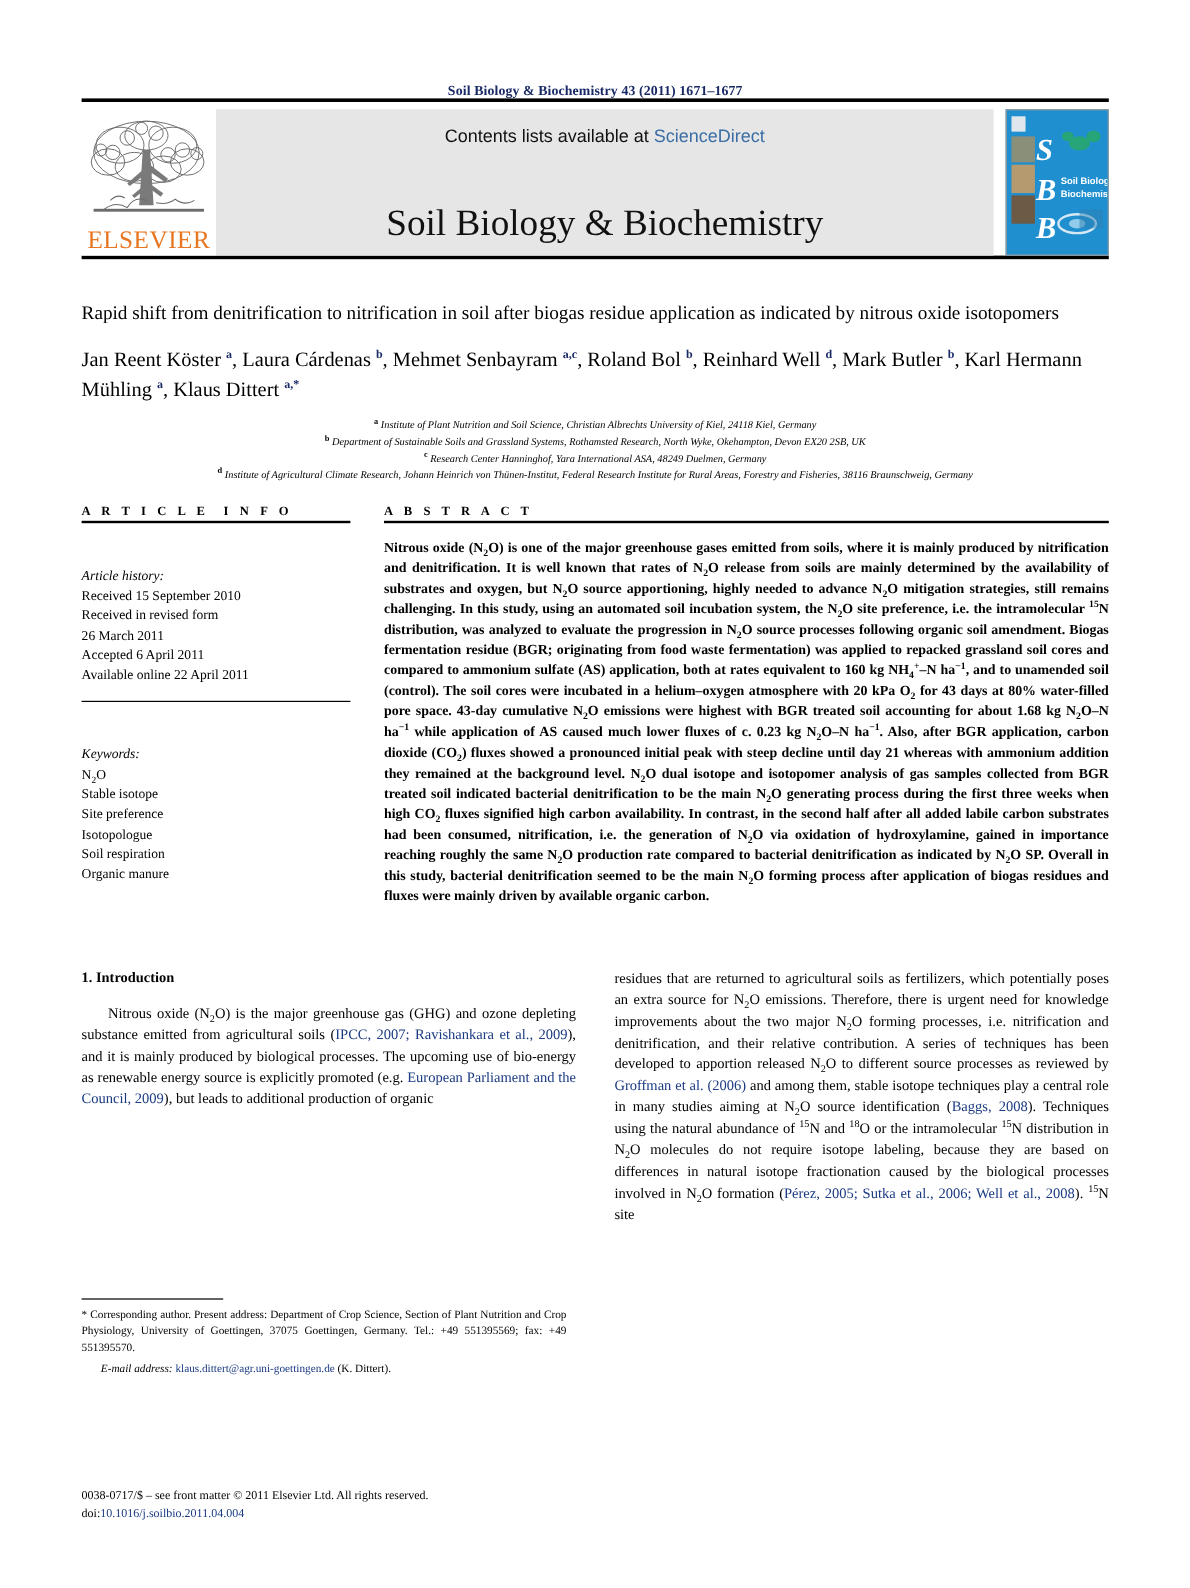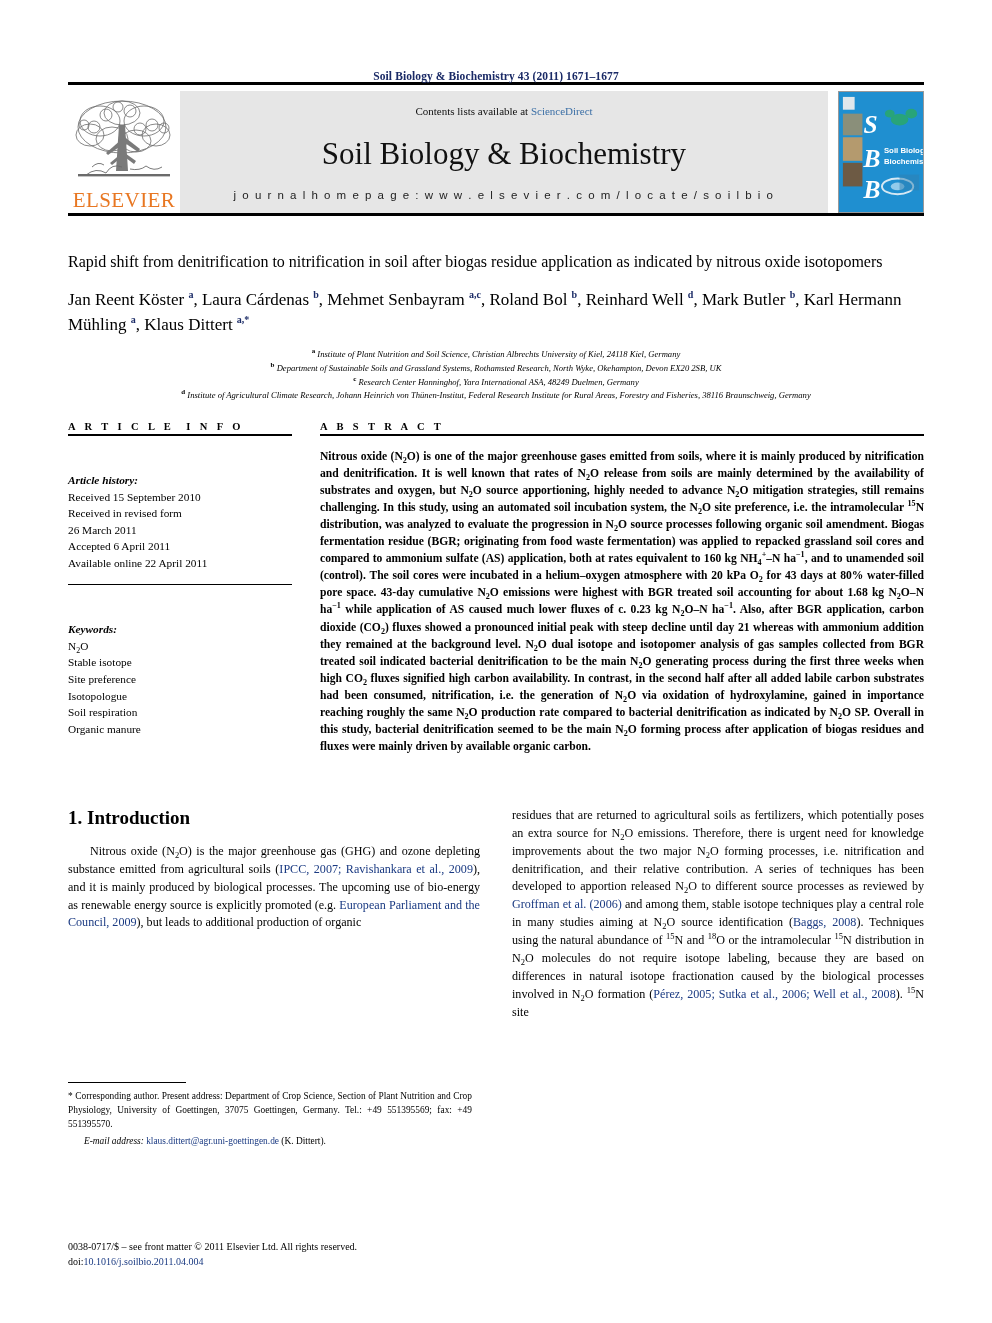--- a/index.html
+++ b/index.html
@@ -72,22 +72,22 @@
     flex: 1 1 auto;
     background: #e6e6e6;
     display: flex;
     flex-direction: column;
     justify-content: space-between;
     align-items: center;
     padding: 14px 0 12px 0;
     box-sizing: border-box;
   }
   .contents-line {
-    font-family: Liberation Serif, serif;
-    font-size: 11px;
+    font-family: Liberation Sans, sans-serif;
+    font-size: 15px;
     color: #111;
   }
   .contents-line .sd {
     color: #3a6ea5;
   }
   .journal-title {
     font-family: "Liberation Serif", serif;
     font-size: 31px;
     color: #111;
     line-height: 1;
@@ -158,42 +158,42 @@
     font-weight: bold;
     letter-spacing: 3.4px;
     margin-bottom: 2px;
   }
   .hr-thin { height: 1.6px; background: #000; margin-bottom: 8px; }
   .hr-thin2 { height: 1.6px; background: #000; margin: 12px 0 8px 0; }
   .info-text {
     font-size: 11.3px;
     line-height: 1.47;
   }
-  .info-text .it { font-style: italic; font-weight: bold; margin-top: 36px; }
+  .info-text .it { font-style: italic; font-weight: normal; margin-top: 36px; }
   .abstract-text {
     font-size: 11.6px;
     line-height: 1.475;
     text-align: justify;
     font-weight: bold;
   }
   .copyright {
     text-align: right;
     font-size: 11.3px;
     margin-top: 7px;
   }
 
   
   .body-cols {
     display: flex;
     margin-top: 40px;
     gap: 32px;
   }
   .bcol { flex: 1 1 0; min-width: 0; }
   .h2 {
-    font-size: 19px;
+    font-size: 12px;
     font-weight: bold;
     margin: 0 0 14px 0;
   }
   .para {
     font-size: 12.1px;
     line-height: 1.48;
     text-align: justify;
     text-indent: 22px;
     margin: 0;
   }
@@ -280,21 +280,20 @@
           </svg>
         </div>
         <div class="elsevier-word">ELSEVIER</div>
       </div>
 
       <div class="journal-band">
         <div class="contents-line">
           <span>Contents lists available at </span><span class="sd">ScienceDirect</span>
         </div>
         <div class="journal-title">Soil Biology &amp; Biochemistry</div>
-        <div class="homepage-line">j o u r n a l   h o m e p a g e :   w w w . e l s e v i e r . c o m / l o c a t e / s o i l b i o</div>
       </div>
 
       <div class="cover-thumb">
         <svg viewBox="0 0 86 122" width="100%" height="100%" preserveAspectRatio="none" aria-hidden="true">
           <rect x="0" y="0" width="86" height="122" fill="#1f8fd0"></rect>
           <rect x="4" y="22" width="20" height="22" fill="#8a8f7a"></rect>
           <rect x="4" y="46" width="20" height="24" fill="#b49a6e"></rect>
           <rect x="4" y="72" width="20" height="24" fill="#6d5a44"></rect>
           <rect x="4" y="5" width="12" height="13" fill="#dfe7ec"></rect>
           <g fill="#2aa86a" opacity="0.85">

